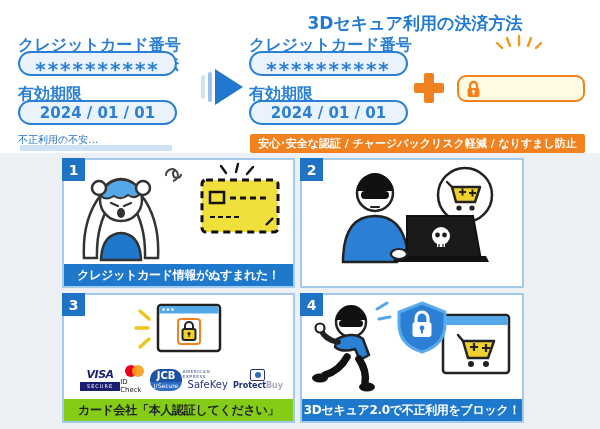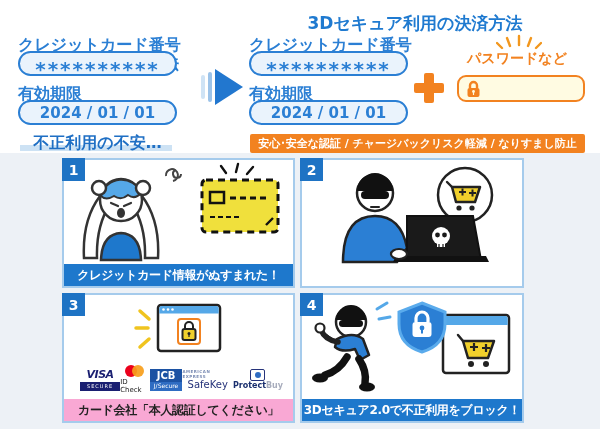--- a/index.html
+++ b/index.html
@@ -7,54 +7,54 @@
     font-family:"DejaVu Sans","Liberation Sans",sans-serif;background:#fff;}
   .abs{position:absolute;}
   
   .title{font-size:17px;font-weight:bold;color:#1f7ad0;text-align:center;}
   .flabel{font-size:16px;font-weight:bold;color:#2b7fd4;}
   .pill{box-sizing:border-box;width:159px;height:25px;border:2.5px solid #2b7fd4;border-radius:14px;
     background:#eaf3fc;display:flex;align-items:center;justify-content:center;
     color:#2b7fd4;font-weight:bold;}
   .stars{font-size:20px;letter-spacing:2px;transform:translateY(5px);}
   .expiry{font-size:15px;}
-  .concern{width:159px;text-align:center;font-size:16px;font-weight:bold;color:#1f6fc4;z-index:2;}
+  .concern{width:159px;text-align:left;font-size:10px;font-weight:normal;color:#1f6fc4;z-index:2;}
   .concern-bar{width:152px;height:6px;background:#cde2f4;z-index:1;}
   .arrow-bar{position:absolute;width:4px;border-radius:2px;}
   .arrow-head{position:absolute;width:0;height:0;border-left:28px solid #2277cf;
     border-top:18px solid transparent;border-bottom:18px solid transparent;}
   .plus-v{position:absolute;left:10px;top:0;width:10px;height:30px;background:#f28220;border-radius:2px;}
   .plus-h{position:absolute;left:0;top:10px;width:30px;height:10px;background:#f28220;border-radius:2px;}
   .pw-label{width:130px;text-align:center;font-size:14px;font-weight:bold;color:#f28220;}
   .pw-box{box-sizing:border-box;width:128px;height:27px;border:2px solid #f28220;border-radius:9px;
     background:#fffbe2;display:flex;align-items:center;padding-left:7px;}
   .banner{width:335px;height:19px;background:#f28220;border-radius:2px;color:#fff;
     font-size:11px;font-weight:bold;text-align:center;line-height:19px;white-space:nowrap;}
   
   .bottom{position:absolute;left:0;top:153px;width:600px;height:276px;background:#edf1f6;}
   .panel{position:absolute;box-sizing:border-box;background:#fff;border:2px solid #a5cbec;}
   .badge{position:absolute;left:-2px;top:-2px;width:23px;height:23px;background:#1e73c4;
     color:#fff;font-size:14px;font-weight:bold;display:flex;align-items:center;justify-content:center;z-index:3;}
   .caption{position:absolute;left:0;right:0;bottom:0;height:22px;background:#1e78cc;color:#fff;
     font-size:12px;font-weight:bold;text-align:center;line-height:22px;letter-spacing:-0.3px;
     white-space:nowrap;overflow:hidden;}
-  .caption--yellow{background:#f9a8d4;color:#222;}
+  .caption--yellow{background:#84cc16;color:#222;}
   .art{position:absolute;left:0;top:2px;right:0;bottom:22px;display:flex;align-items:center;justify-content:center;}
   .p3art{position:absolute;left:0;top:6px;right:0;height:58px;display:flex;justify-content:center;}
   
   .logos{position:absolute;left:16px;right:10px;top:66px;height:38px;display:flex;
     align-items:center;justify-content:flex-start;}
   .lg{display:flex;flex-direction:column;align-items:center;line-height:1.1;}
   .visa-word{font-size:11px;font-weight:bold;font-style:italic;color:#1a1f71;letter-spacing:-0.5px;}
   .visa-badge{background:#1a1f71;color:#fff;font-size:5px;letter-spacing:1px;padding:2px 7px;margin-top:1px;}
   .mc-circles{display:flex;}
   .mc-c1{width:12px;height:12px;border-radius:50%;background:#eb001b;}
   .mc-c2{width:12px;height:12px;border-radius:50%;background:#f79e1b;margin-left:-5px;opacity:.92;}
   .mc-text{font-size:7px;color:#222;margin-top:2px;font-weight:normal;}
-  .jcb-box{border-radius:0;overflow:hidden;text-align:center;}
+  .jcb-box{border-radius:10px;overflow:hidden;text-align:center;}
   .jcb-top{background:#1c52a3;color:#fff;font-size:10px;font-weight:bold;padding:1px 8px;}
   .jcb-bottom{background:#2f6cc2;color:#fff;font-size:6px;padding:1px 4px;}
   .amex-top{font-size:4px;color:#7a8bb3;letter-spacing:.5px;font-weight:bold;}
   .amex-bottom{font-size:10px;font-weight:normal;color:#26337a;}
   .pb-emblem{width:13px;height:10px;border:1px solid #26337a;border-radius:2px;
     display:flex;align-items:center;justify-content:center;margin-bottom:1px;}
   .pb-dot{width:6px;height:6px;border-radius:50%;background:#2f6cc2;}
   .pb-text{font-size:8px;font-weight:bold;}
   .pb-strong{color:#1a2f6e;}
   .pb-light{color:#a8adbd;}
@@ -94,21 +94,20 @@
   </div>
 
   <div class="abs" style="left:414px;top:73px;width:30px;height:30px;">
     <span class="plus-v"></span>
       <span class="plus-h"></span>
   </div>
 
   <svg class="abs" style="left:496px;top:34px;" width="46" height="16" viewBox="0 0 46 16">
     <path d="M6,14 L1,9 M14,12 L11,4 M23,11 L23,2 M32,12 L35,4 M40,14 L45,9" stroke="#f2971e" stroke-width="2.4" stroke-linecap="round" fill="none"></path>
   </svg>
-  <div class="abs pw-label" style="left:452px;top:50px;">パスワードなど</div>
   <div class="abs pw-box" style="left:457px;top:75px;">
     <svg width="15" height="18" viewBox="0 0 15 18">
       <path d="M4,8 V5.5 a3.5,3.5 0 0 1 7,0 V8" stroke="#f28220" stroke-width="2.4" fill="none"></path>
       <rect x="1.5" y="8" width="12" height="9" rx="2" fill="#f28220"></rect>
       <circle cx="7.5" cy="11.5" r="1.4" fill="#fffbe2"></circle>
       <rect x="6.9" y="12" width="1.2" height="3" fill="#fffbe2"></rect>
     </svg>
   </div>
 
   <div class="abs banner" style="left:250px;top:134px;">安心･安全な認証 / チャージバックリスク軽減 / なりすまし防止</div>

